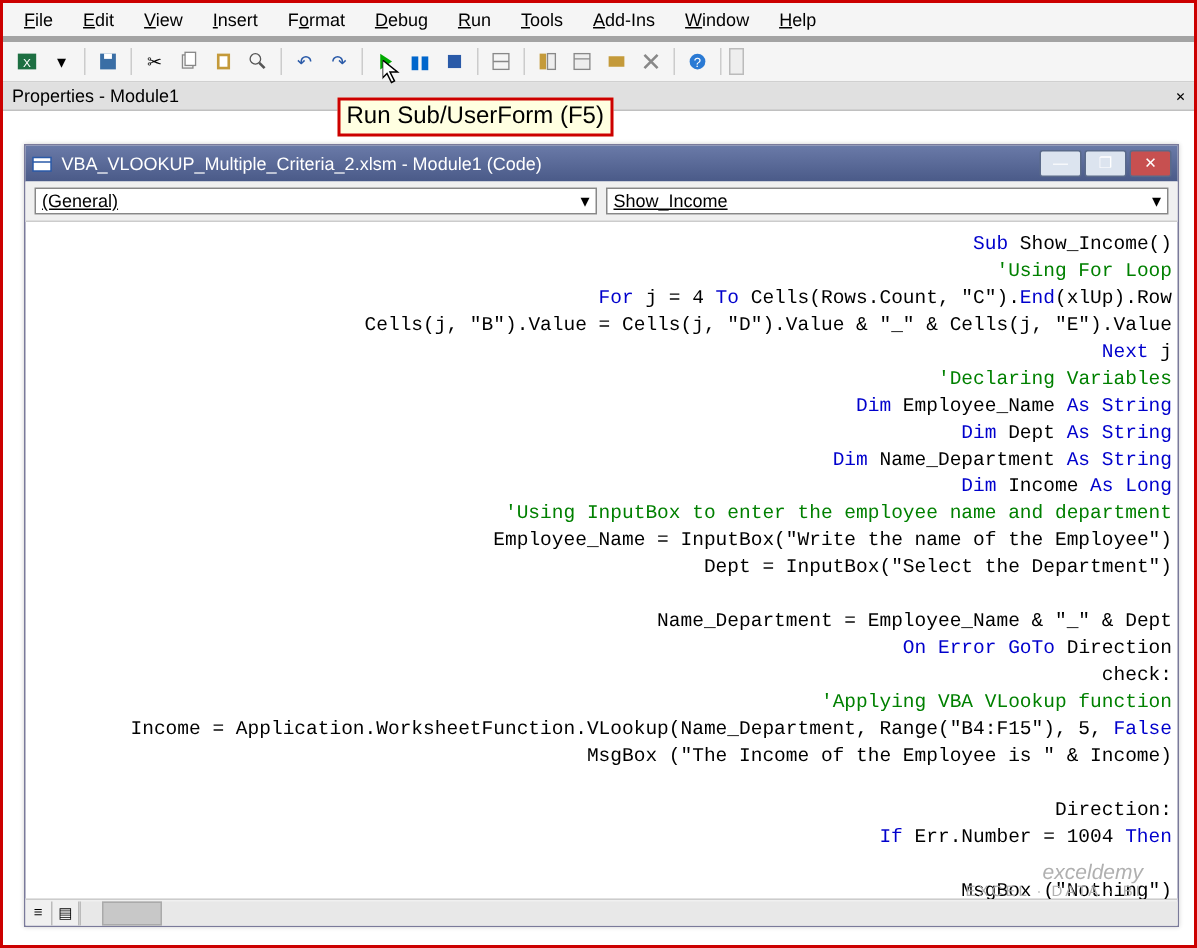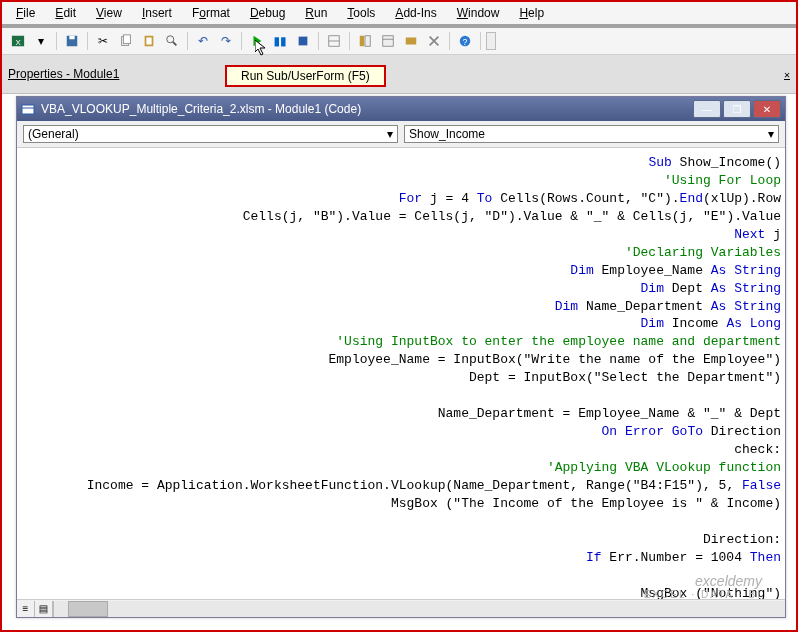--- a/index.html
+++ b/index.html
@@ -36,37 +36,36 @@
     display: flex; align-items: center; justify-content: center;
     font-size: 12px;
     cursor: pointer;
   }
   .tb-btn svg { width: 14px; height: 14px; }
   .tb-sep { width: 1px; height: 18px; background: #ccc; margin: 0 2px; }
   .pos-label { margin-left: 10px; font-size: 12px; color: #333; min-width: 160px; }
   .pos-dd { width: 10px; height: 18px; border: 1px solid #bbb; background: #eee; }
   .prop-bar {
     background: #e0e0e0;
-    padding: 12px 6px;
+    padding: 2px 6px;
     font-size: 12px;
     border-bottom: 1px solid #c0c0c0;
     display: flex;
     justify-content: space-between;
     align-items: center;
-    text-decoration: underline;
   }
   .prop-close { font-family: monospace; font-size: 10px; cursor: pointer; }
   .tooltip {
     position: absolute;
     top: 63px;
     left: 223px;
     background: #ffffe1;
     border: 2px solid #c00;
-    padding: 2px 14px;
-    font-size: 12px;
+    padding: 2px 4px;
+    font-size: 16px;
     z-index: 10;
   }
   .cursor-arrow {
     position: absolute;
     top: 38px;
     left: 253px;
     width: 12px;
     height: 16px;
     z-index: 11;
     pointer-events: none;
@@ -110,20 +109,21 @@
     padding: 4px 6px;
     background: #f0f0f0;
     border-bottom: 1px solid #ccc;
   }
   .dropdowns select, .dd {
     flex: 1;
     font-size: 12px;
     padding: 1px 4px;
     border: 1px solid #888;
     background: #fff;
+    text-decoration: underline;
   }
   .code-area {
     flex: 1;
     overflow: auto;
     padding: 6px 4px 6px 28px;
     font-family: Consolas, "Courier New", monospace;
     font-size: 13px;
     line-height: 1.38;
     color: #000;
     white-space: pre;

